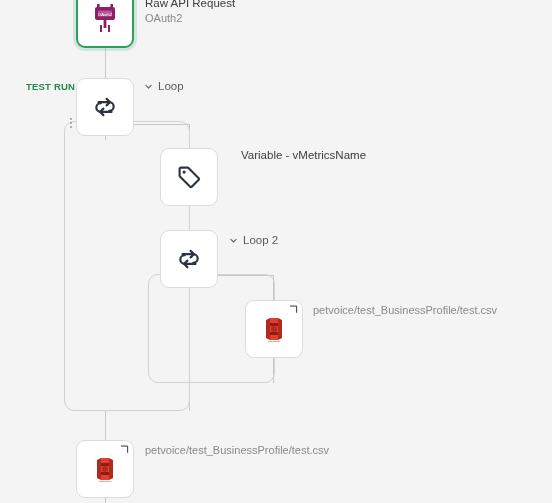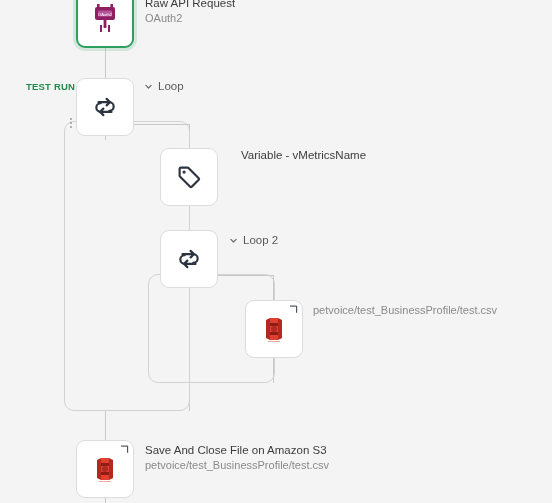--- a/index.html
+++ b/index.html
@@ -280,17 +280,16 @@
         <path d="M22 6 L18 4 L18 26 L22 24 Z" fill="#b3291f"></path>
         <rect x="10" y="4" width="8" height="22" fill="#e0402f"></rect>
         <path d="M10 9 L18 9 L18 12 L10 12 Z" fill="#8c1c14"></path>
         <path d="M10 18 L18 18 L18 21 L10 21 Z" fill="#8c1c14"></path>
         <circle cx="14" cy="15" r="3" fill="#b3291f"></circle>
         <rect x="8" y="27" width="12" height="1" fill="#f0a79e"></rect>
       </svg>
     </span>
   </div>
   <div class="label-block" style="left:145px; top:443px;">
-    <div class="label-title">Save And Close File on Amazon S3</div>
     <div class="label-sub">petvoice/test_BusinessProfile/test.csv</div>
   </div>
 
 </div>
 
 </body></html>

